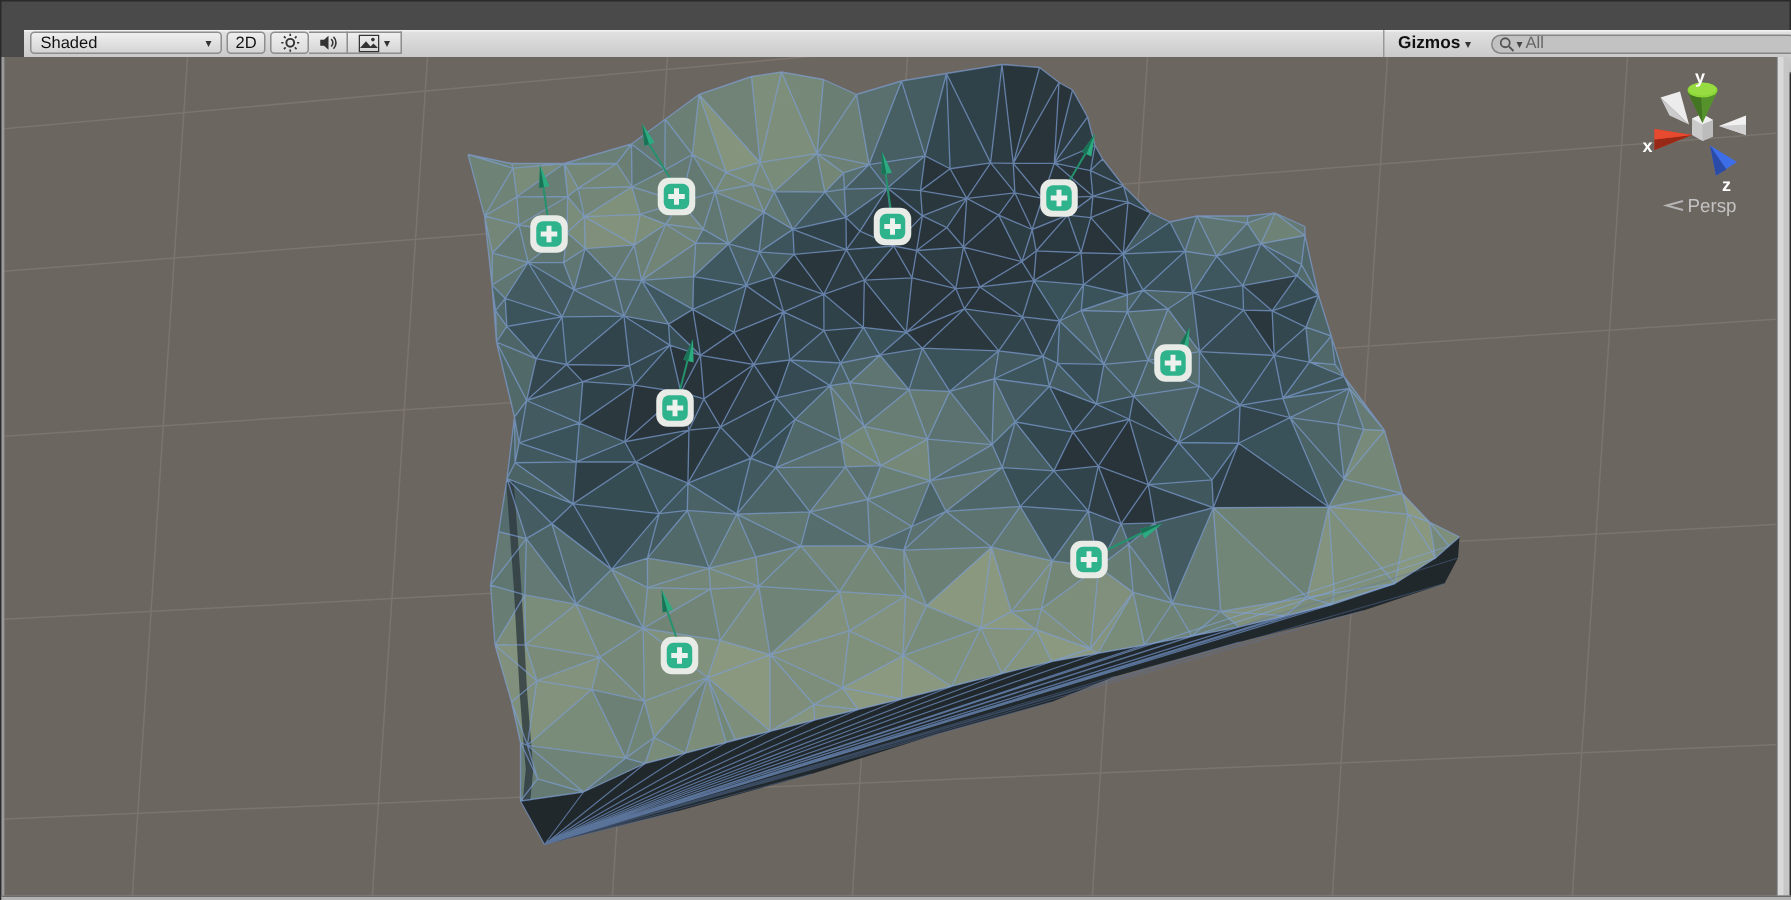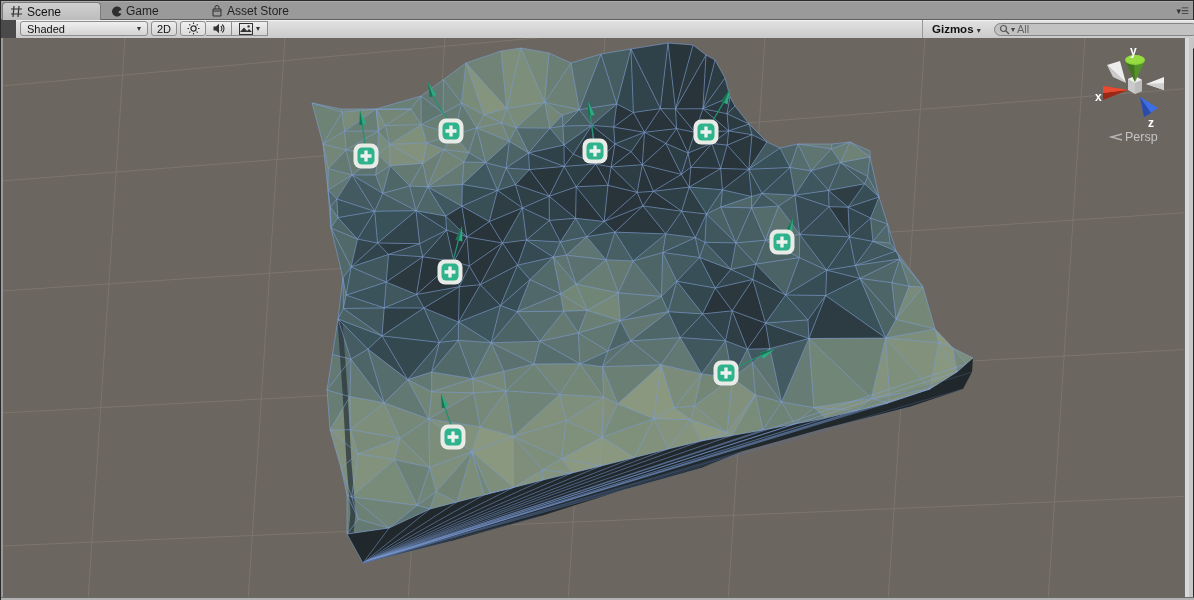--- a/index.html
+++ b/index.html
@@ -15,40 +15,20 @@
 .btn{position:absolute;top:1px;height:15px;background:linear-gradient(#efefef,#d4d4d4);
  border:1px solid #8e8e8e;border-radius:3px;font-size:11px;color:#111;
  display:flex;align-items:center;justify-content:center}
 .seg{border-radius:0;border-left:none}
 .scene{position:absolute;left:0;top:0;width:1194px;height:600px}
 svg{position:absolute;left:0;top:0}
 .searchbox{position:absolute;top:2.5px;left:978px;width:205px;height:13px;border:1px solid #858585;
  border-radius:7px;background:#c2c2c2;font-size:11px;color:#666;display:flex;align-items:center;padding:0 4px}
 </style></head><body>
 <div class="wrap">
- <div class="tabbar">
-  <div class="tab active" style="left:1px;width:99px">
-    <svg width="13" height="13" style="position:static;margin-right:4px" viewBox="0 0 13 13">
-          <path d="M4 1 L3 12 M9 1 L8 12 M1 4 H12 M1 9 H12" stroke="#333" stroke-width="1.2" fill="none"></path>
-        </svg>
-    Scene</div>
-  <div class="tab" style="left:103px">
-    <svg width="11" height="11" style="position:static;margin-right:4px" viewBox="0 0 24 24">
-          <path d="M12 1 A11 11 0 1 0 23 17 L12.5 13.5 L23 8 A11 11 0 0 0 12 1 Z" fill="#2e2e2e"></path>
-          <circle cx="12" cy="12" r="5" fill="#2e2e2e"></circle>
-        </svg>
-    Game</div>
-  <div class="tab" style="left:203px">
-    <svg width="12" height="12" style="position:static;margin-right:4px" viewBox="0 0 12 12">
-          <path d="M2 4h8v7H2z M4 4 V2.5 A2 2 0 0 1 8 2.5 V4" stroke="#333" fill="none"></path>
-          <path d="M2 6h8" stroke="#333"></path>
-        </svg>
-    Asset Store</div>
-  <div style="position:absolute;right:4px;top:5px;color:#333;font-size:9px">▾☰</div>
- </div>
  <div class="toolbar">
    <div class="btn" style="left:4px;width:128px;justify-content:flex-start;padding-left:6px">Shaded
      <span style="position:absolute;right:6px;font-size:8px;color:#333">▾</span></div>
    <div class="btn" style="left:135px;width:26px">2D</div>
    <div class="btn" style="left:164px;width:26px;background:linear-gradient(#efefef,#dcdcdc)">
      <svg width="13" height="13" style="position:static" viewBox="0 0 13 13">
           <circle cx="6.5" cy="6.5" r="2.6" fill="none" stroke="#333" stroke-width="1.3"></circle>
           <path d="M6.5 0.5 V2 M6.5 11 V12.5 M0.5 6.5 H2 M11 6.5 H12.5 M2.3 2.3 L3.4 3.4 M9.6 9.6 L10.7 10.7 M2.3 10.7 L3.4 9.6 M9.6 3.4 L10.7 2.3" stroke="#333" stroke-width="1.1"></path>
         </svg>
       </div>

